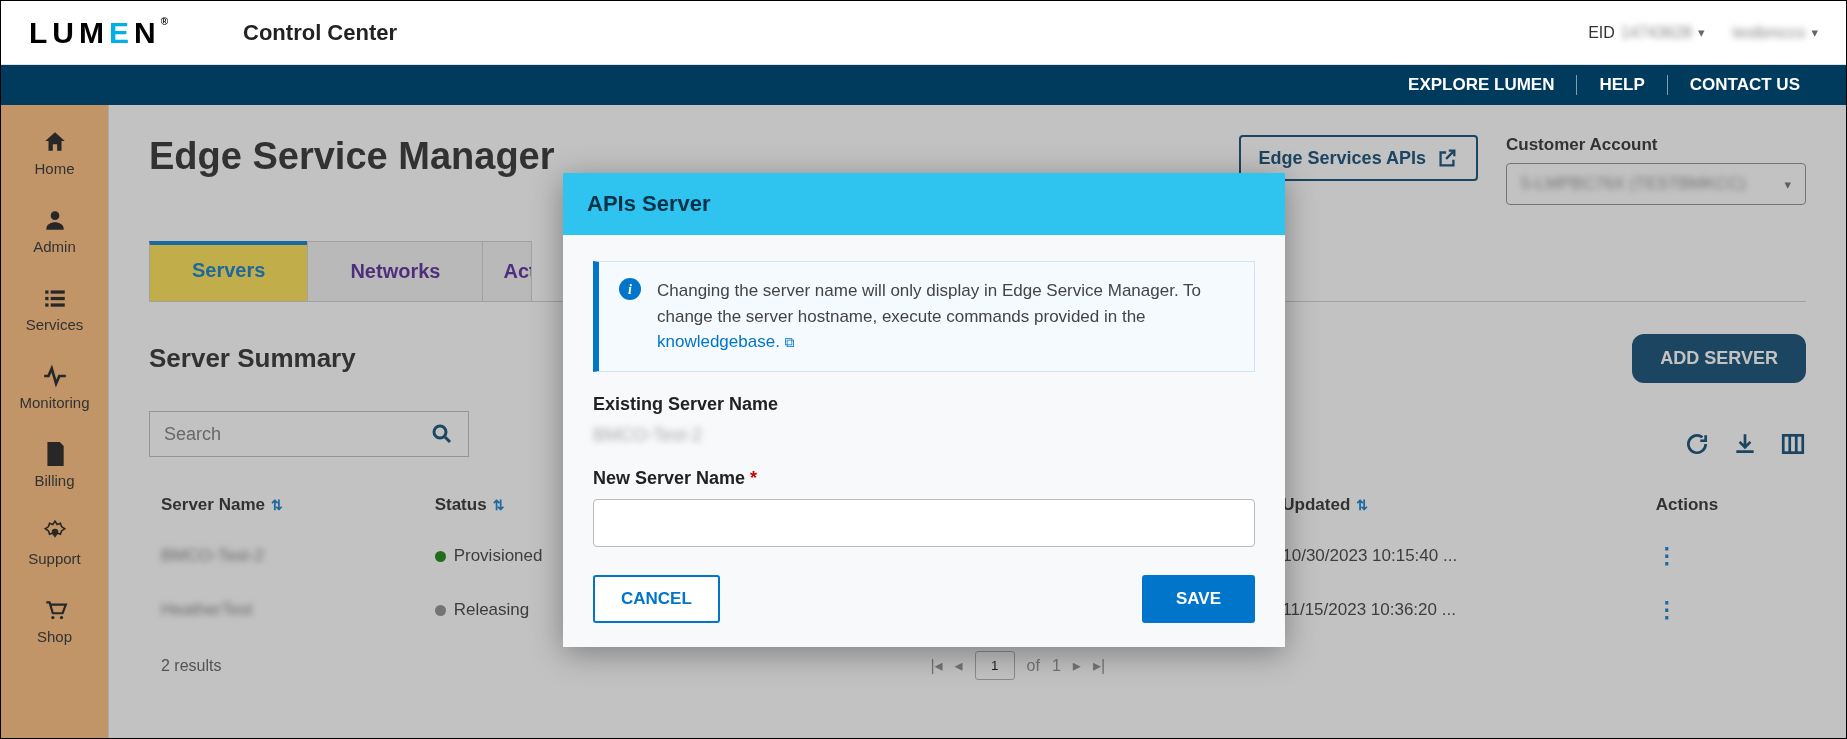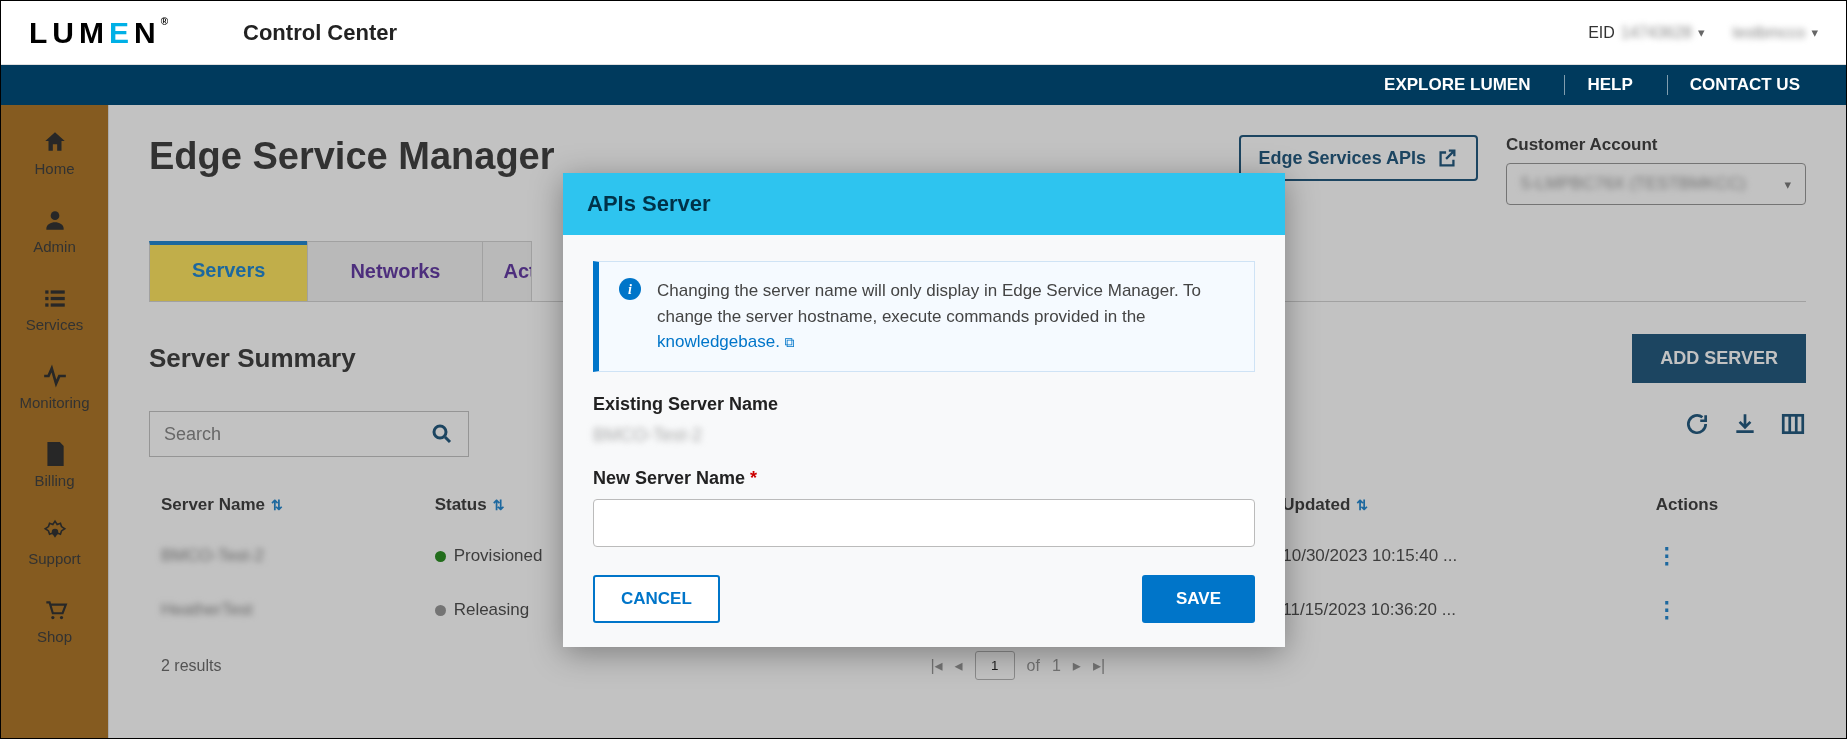--- a/index.html
+++ b/index.html
@@ -49,21 +49,21 @@
 
   
   .blue-bar {
     background: #00415f;
     background: #003f6b;
     height: 40px;
     display: flex;
     align-items: center;
     justify-content: flex-end;
     padding: 0 24px;
-    gap: 12px;
+    gap: 0;
   }
   .blue-bar a {
     color: #fff;
     font-weight: 700;
     font-size: 17px;
     text-decoration: none;
     padding: 0 22px;
     border-left: 1px solid rgba(255,255,255,0.5);
   }
   .blue-bar a:first-child { border-left: none; }
@@ -72,21 +72,21 @@
   .main {
     display: flex;
     height: calc(100% - 104px);
     position: relative;
   }
 
   
   .sidebar {
     width: 108px;
     border-right: 1px solid #ddd;
-    background: #a16207;
+    background: #fdba74;
     display: flex;
     flex-direction: column;
     align-items: center;
     padding-top: 14px;
     gap: 10px;
   }
   .side-item {
     display: flex;
     flex-direction: column;
     align-items: center;
@@ -180,27 +180,27 @@
     justify-content: space-between;
     align-items: center;
   }
   .add-btn {
     background: #003f6b;
     color: #fff;
     border: none;
     padding: 14px 28px;
     font-size: 18px;
     font-weight: 700;
-    border-radius: 0;
+    border-radius: 12px;
   }
 
   .toolbar-row {
     margin-top: 28px;
     display: flex;
-    align-items: flex-start;
+    align-items: flex-end;
     justify-content: space-between;
   }
   .search-box {
     border: 1px solid #bbb;
     display: flex;
     align-items: center;
     padding: 0 14px;
     height: 46px;
     width: 320px;
   }

